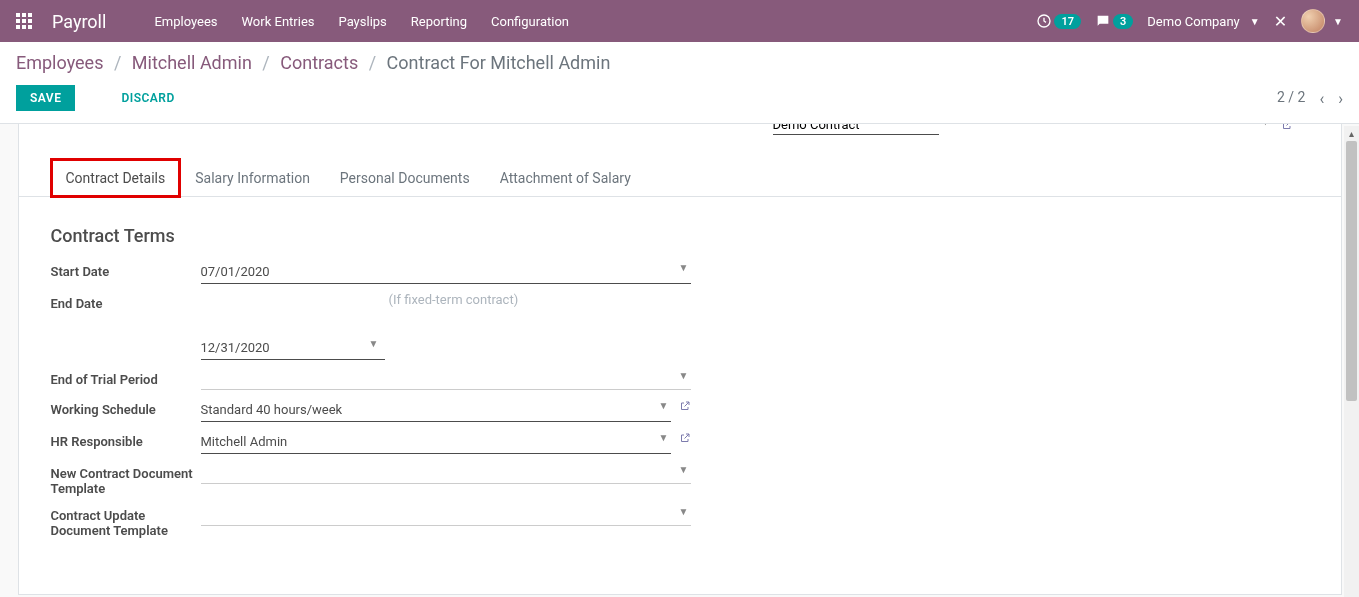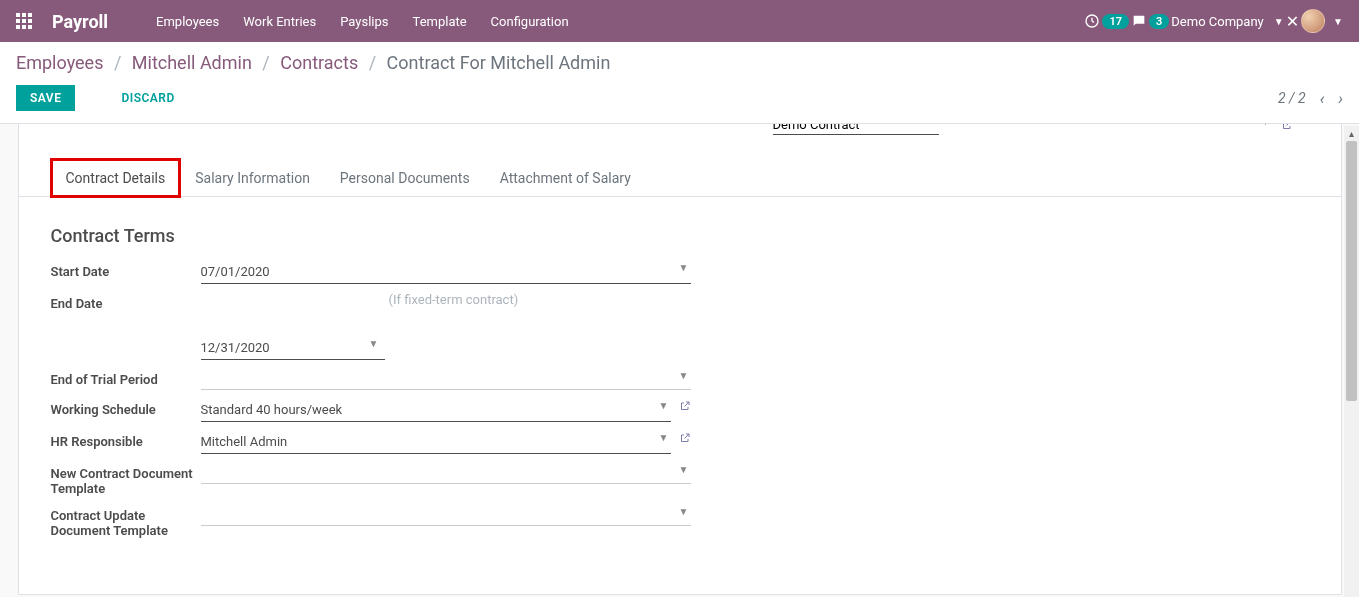--- a/index.html
+++ b/index.html
@@ -2,41 +2,41 @@
 <html><head>
 <meta charset="utf-8">
 <style>
 * { box-sizing: border-box; margin: 0; padding: 0; font-family: -apple-system, BlinkMacSystemFont, "Segoe UI", Roboto, sans-serif; }
 body { background: #f9f9f9; width: 1359px; height: 597px; overflow: hidden; position: relative; }
 
 
 .top-nav { background: #875a7b; height: 42px; display: flex; align-items: center; padding: 0 16px; color: #fff; }
 .apps-icon { display: grid; grid-template-columns: repeat(3, 4px); grid-template-rows: repeat(3, 4px); gap: 2px; margin-right: 20px; }
 .apps-icon span { background: #fff; width: 4px; height: 4px; }
-.brand { font-size: 18px; font-weight: 700; margin-right: 36px; }
+.brand { font-size: 18px; font-weight: 400; margin-right: 36px; }
 .nav-menu { display: flex; gap: 0; }
 .nav-item { color: #fff; font-size: 13px; padding: 0 12px; cursor: pointer; }
-.nav-right { margin-left: auto; display: flex; align-items: center; gap: 2px; }
+.nav-right { margin-left: auto; display: flex; align-items: center; gap: 14px; }
 .badge-group { display: inline-flex; align-items: center; position: relative; }
 .badge-circle { background: #00a09d; border-radius: 10px; padding: 1px 7px; font-size: 11px; font-weight: 600; color: #fff; margin-left: 2px; }
 .company-switch { font-size: 13px; display: flex; align-items: center; gap: 6px; cursor: pointer; }
 .close-icon { font-size: 16px; cursor: pointer; }
 .avatar { width: 24px; height: 24px; border-radius: 50%; background: radial-gradient(circle at 30% 30%, #f0d0b0, #c08060); border: 1px solid rgba(255,255,255,.3); }
 .caret-sm { font-size: 10px; margin-left: 4px; }
 
 
 .control-bar { background: #fff; border-bottom: 1px solid #dee2e6; padding: 10px 16px 12px 16px; }
 .breadcrumb { font-size: 18px; color: #6c757d; margin-bottom: 12px; }
 .breadcrumb a { color: #875a7b; text-decoration: none; }
 .breadcrumb .sep { color: #adb5bd; margin: 0 6px; }
 .breadcrumb .current { color: #6c757d; }
 .action-row { display: flex; align-items: center; gap: 32px; }
 .btn-save { background: #00a09d; color: #fff; border: none; padding: 6px 14px; font-size: 12px; font-weight: 600; cursor: pointer; margin-right: 14px; letter-spacing: .5px; }
 .btn-discard { background: none; border: none; color: #00a09d; font-size: 12px; font-weight: 600; cursor: pointer; letter-spacing: .5px; }
-.pager { margin-left: auto; display: flex; align-items: center; gap: 14px; color: #6c757d; font-size: 14px; font-style: italic; }
+.pager { margin-left: auto; display: flex; gap: 14px; color: #6c757d; font-size: 14px; }
 .pager-arrow { cursor: pointer; font-size: 16px; color: #6c757d; }
 
 
 .form-wrap { display: flex; justify-content: center; padding-top: 0; height: calc(597px - 42px - 84px); overflow: hidden; position: relative; }
 .sheet { background: #fff; width: 1324px; border: 1px solid #dee2e6; border-top: none; position: relative; }
 
 
 .template-row { display: flex; justify-content: flex-end; padding: 0 48px 14px 48px; position: relative; top: -10px; }
 .template-right { display: flex; align-items: center; width: 520px; }
 .template-input { flex: 1; border: none; border-bottom: 1px solid #4c4c4c; font-size: 13px; padding: 2px 0; }
@@ -84,21 +84,21 @@
       <span></span>
       <span></span>
       <span></span>
       <span></span>
   </div>
   <div class="brand">Payroll</div>
   <div class="nav-menu">
     <div class="nav-item">Employees</div>
     <div class="nav-item">Work Entries</div>
     <div class="nav-item">Payslips</div>
-    <div class="nav-item">Template</div>
+    <div class="nav-item">Reporting</div>
     <div class="nav-item">Configuration</div>
   </div>
   <div class="nav-right">
     <div class="badge-group">
       <svg width="16" height="16" viewBox="0 0 24 24" fill="none" stroke="#fff" stroke-width="2">
           <circle cx="12" cy="12" r="9"></circle>
           <path d="M12 7v5l3 2"></path>
         </svg>
       <span class="badge-circle">17</span>
     </div>

